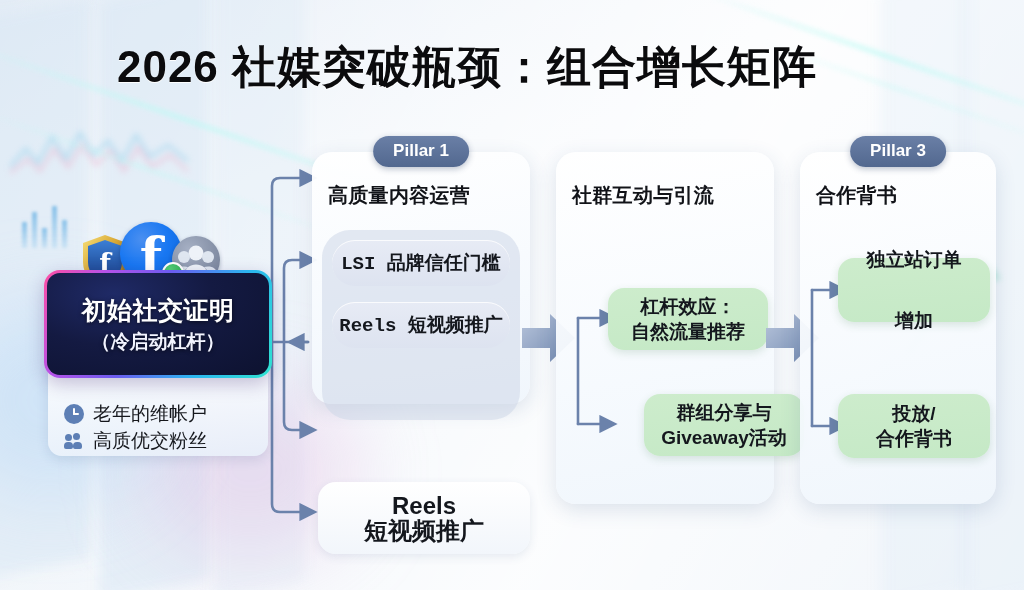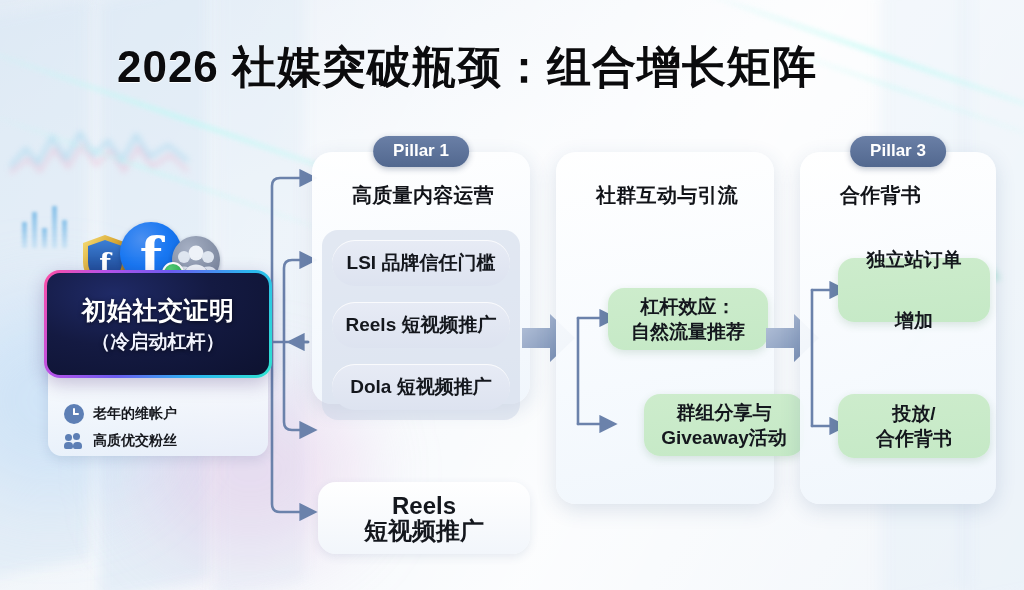--- a/index.html
+++ b/index.html
@@ -136,21 +136,21 @@
     background: linear-gradient(175deg, rgba(255,255,255,.92), rgba(232,240,250,.88));
     border-radius: 14px;
     box-shadow: 0 4px 12px rgba(40,70,120,.13);
     padding: 40px 0 0 16px;
     z-index: 1;
   }
   .meta-row {
     display: flex; align-items: center; gap: 9px;
     height: 27px;
   }
-  .meta-label { font-size: 14px; font-weight: 700; color: #15171c; }
+  .meta-label { font-size: 19px; font-weight: 400; color: #15171c; }
   .meta-ico { width: 20px; height: 20px; flex: 0 0 20px; position: relative; }
   .ico-clock {
     border-radius: 50%;
     background: #5d7fb5;
   }
   .ico-clock::before, .ico-clock::after {
     content: ""; position: absolute; background: #fff; border-radius: 1px;
   }
   .ico-clock::before { left: 9.2px; top: 4.5px; width: 1.8px; height: 6.5px; }
   .ico-clock::after  { left: 9.2px; top: 9.4px; width: 5.5px; height: 1.8px; }
@@ -167,21 +167,20 @@
 
   
   #branch-svg { position: absolute; left: 258px; top: 160px; }
 
   
   .pillar {
     position: absolute;
     background: linear-gradient(170deg, rgba(255,255,255,.96) 0%, rgba(246,250,254,.95) 60%, rgba(240,246,252,.94) 100%);
     border-radius: 20px;
     box-shadow: 0 6px 20px rgba(50,80,130,.15);
-    padding-left: 24px;
   }
   .pillar-badge {
     position: absolute;
     top: -16px; left: 50%; transform: translateX(-50%);
     background: linear-gradient(180deg, #6a7fa6 0%, #52688f 100%);
     color: #fff;
     font-size: 17px; font-weight: 700;
     padding: 5px 20px 6px;
     border-radius: 16px;
     white-space: nowrap;
@@ -192,21 +191,22 @@
     font-size: 20px; font-weight: 700; color: #111318;
     padding: 30px 0 0 16px;
     letter-spacing: .3px;
   }
 
   
   #p1-group {
     position: absolute; left: 10px; top: 78px;
     width: 198px; height: 190px;
     background: rgba(205,215,232,.55);
-    border-radius: 16px;
+    border-radius: 28px;
+    font-family: Liberation Mono, monospace;
   }
   .p1-item {
     position: absolute; left: 10px;
     width: 178px; height: 46px;
     background: linear-gradient(180deg, #e7ebf5 0%, #dde3f0 100%);
     border-radius: 23px;
     display: flex; align-items: center; justify-content: center;
     font-size: 19px; font-weight: 700; color: #14171d;
     box-shadow: inset 0 1px 0 rgba(255,255,255,.8);
     white-space: nowrap;
@@ -349,21 +349,20 @@
   </g>
 </svg>
 
 <div class="pillar" style="left:312px;top:152px;width:218px;height:252px;">
   <div class="pillar-badge">Pillar 1</div>
   <div class="pillar-head">高质量内容运营</div>
 
   <div id="p1-group">
     <div class="p1-item" style="top:10px;">LSI 品牌信任门槛</div>
     <div class="p1-item" style="top:72px;">Reels 短视频推广</div>
-    <div class="p1-item" style="top:134px;">Dola 短视频推广</div>
   </div>
 </div>
 
 <div id="p1-extra" style="left:318px;top:482px;">
   <div class="extra-line">Reels</div>
   <div class="extra-line">短视频推广</div>
 </div>
 
 <svg class="big-arrow" style="left:522px;top:312px;" width="54" height="52" viewBox="0 0 54 52">
   <defs>

